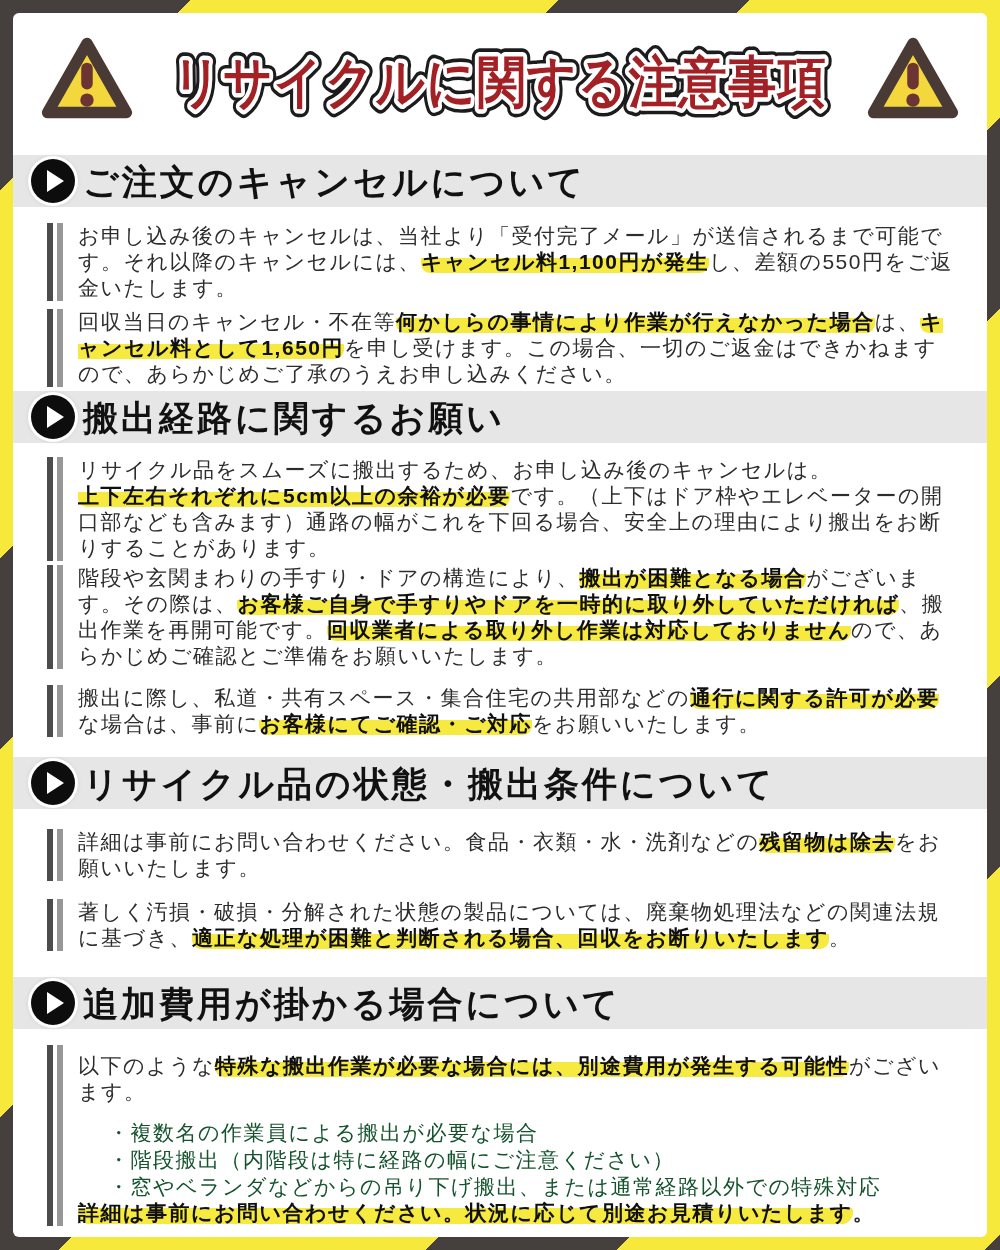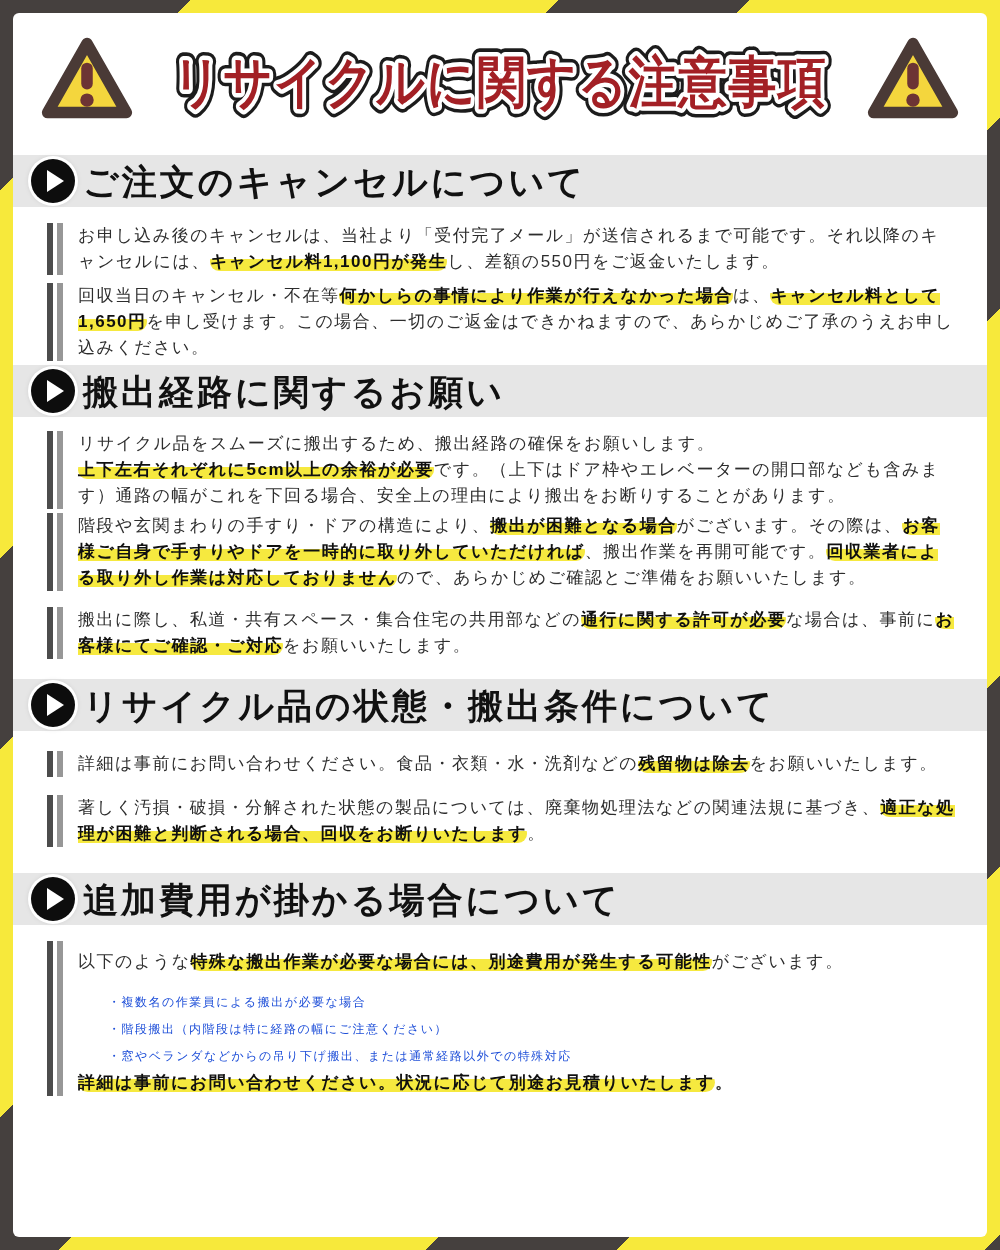--- a/index.html
+++ b/index.html
@@ -60,30 +60,30 @@
   .para{
     display:flex;align-items:stretch;
     margin:0 30px 0 34px;
   }
   .mark{
     flex:none;width:18px;margin-right:13px;
     background:linear-gradient(90deg,#4c4c4c 0 6px,transparent 6px 10px,#979797 10px 16px,transparent 16px);
   }
   .para p{
     margin:0;flex:1;
-    font-size:17px;line-height:26px;color:#2d2d2d;
+    font-size:21px;line-height:26px;color:#2d2d2d;
     letter-spacing:1.5px;
   }
   .hl{
     font-weight:bold;color:#101010;
     background:linear-gradient(180deg,rgba(0,0,0,0) 36%,#f6e93f 36% 98%,rgba(0,0,0,0) 98%);
     border-radius:9px;
   }
   .bullets{margin-top:14px;padding-left:30px;}
-  .bullet{font-size:12px;line-height:27px;color:#1d4ed8;letter-spacing:1.5px;}
+  .bullet{font-size:21px;line-height:27px;color:#14532d;letter-spacing:1.5px;}
   .note{
     margin:14px 0 0 0;
     font-size:25px;line-height:34px;font-weight:800;color:#101010;
     letter-spacing:1px;
   }
   .note .hl{background:linear-gradient(180deg,rgba(0,0,0,0) 30%,#f6e93f 30% 100%);border-radius:12px;}
   
   .mt8{margin-top:8px}.mt12{margin-top:4px}.mt14{margin-top:14px}
   .mt16{margin-top:16px}.mt18{margin-top:18px}.mt20{margin-top:20px}.mt26{margin-top:26px}
 </style>
@@ -123,21 +123,21 @@
     <span class="mark"></span>
     <p><span>回収当日のキャンセル・不在等</span><span class="hl">何かしらの事情により作業が行えなかった場合</span><span>は、</span><span class="hl">キャンセル料として1,650円</span><span>を申し受けます。この場合、一切のご返金はできかねますので、あらかじめご了承のうえお申し込みください。</span></p>
   </div>
 
   <div class="band mt12">
     <span class="play-icon"></span>
     <h2>搬出経路に関するお願い</h2>
   </div>
   <div class="para mt14">
     <span class="mark"></span>
-    <p><span>リサイクル品をスムーズに搬出するため、搬出経路の確保をお願いします。</span><br><span class="hl">上下左右それぞれに5cm以上の余裕が必要</span><span>です。（上下はドア枠やエレベーターの開口部なども含みます）通路の幅がこれを下回る場合、安全上の理由により搬出をお断りすることがあります。</span></p>
+    <p><span>リサイクル品をスムーズに搬出するため、お申し込み後のキャンセルは。</span><br><span class="hl">上下左右それぞれに5cm以上の余裕が必要</span><span>です。（上下はドア枠やエレベーターの開口部なども含みます）通路の幅がこれを下回る場合、安全上の理由により搬出をお断りすることがあります。</span></p>
   </div>
   <div class="para mt12">
     <span class="mark"></span>
     <p><span>階段や玄関まわりの手すり・ドアの構造により、</span><span class="hl">搬出が困難となる場合</span><span>がございます。その際は、</span><span class="hl">お客様ご自身で手すりやドアを一時的に取り外していただければ</span><span>、搬出作業を再開可能です。</span><span class="hl">回収業者による取り外し作業は対応しておりません</span><span>ので、あらかじめご確認とご準備をお願いいたします。</span></p>
   </div>
   <div class="para mt16">
     <span class="mark"></span>
     <p><span>搬出に際し、私道・共有スペース・集合住宅の共用部などの</span><span class="hl">通行に関する許可が必要</span><span>な場合は、事前に</span><span class="hl">お客様にてご確認・ご対応</span><span>をお願いいたします。</span></p>
   </div>
 

